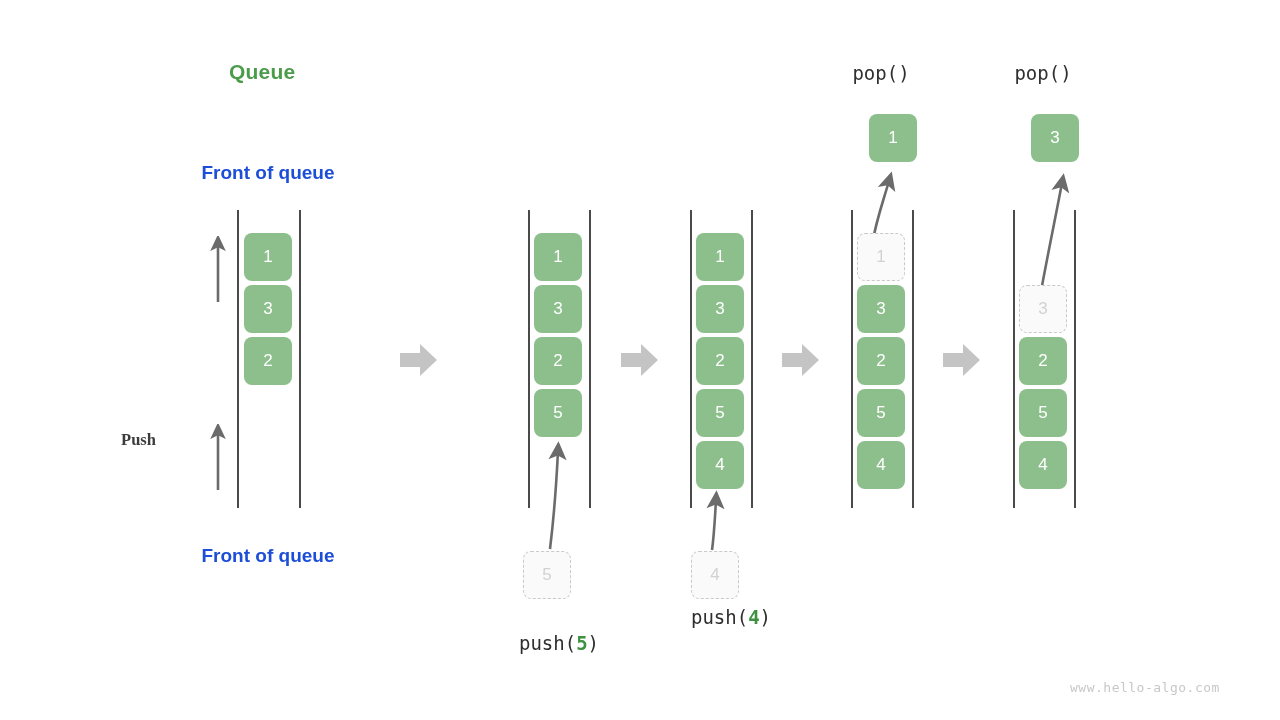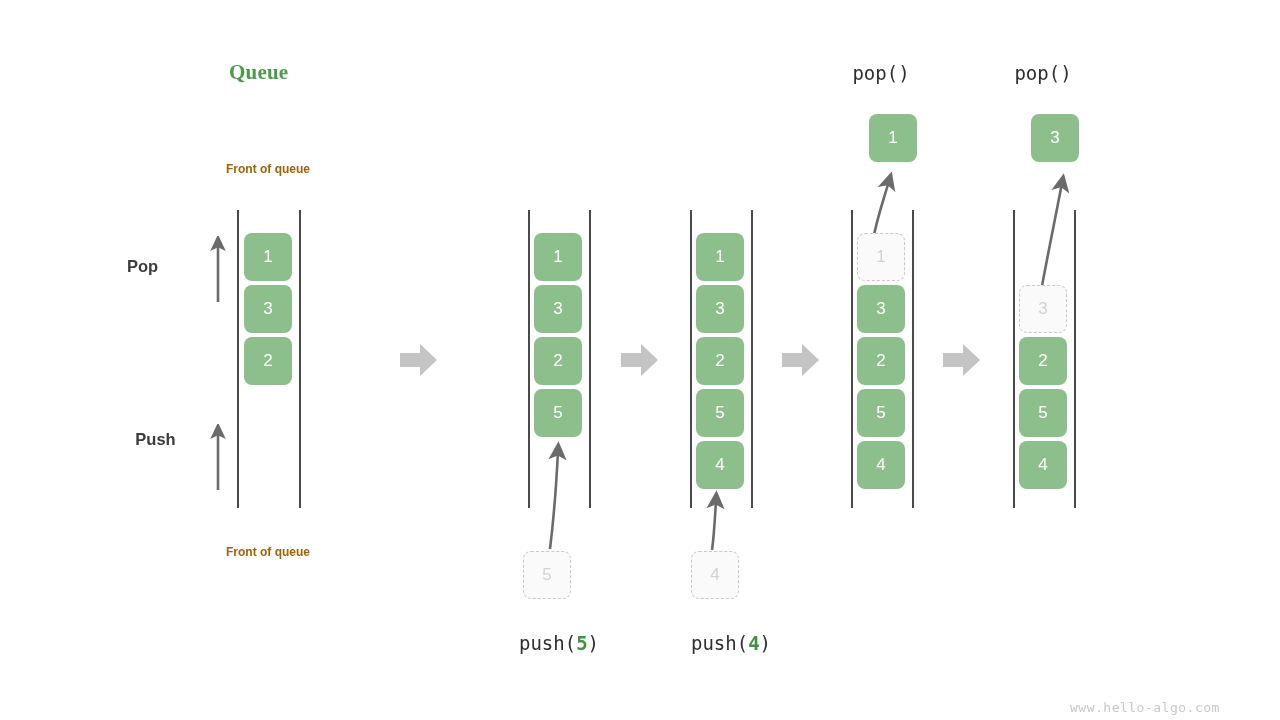--- a/index.html
+++ b/index.html
@@ -19,23 +19,23 @@
 
   
   .queue-title {
     font-size: 21px;
     font-weight: bold;
     color: #4a9b4a;
     letter-spacing: 0.2px;
     white-space: nowrap;
   }
   .bold-label {
-    font-size: 12px;
+    font-size: 19px;
     font-weight: bold;
-    color: #a16207;
+    color: #1d4ed8;
     white-space: nowrap;
     text-align: center;
   }
   .side-label {
     font-size: 16.5px;
     color: #3c3c3c;
     white-space: nowrap;
     text-align: center;
     line-height: 1.45;
   }
@@ -89,31 +89,30 @@
   }
 
   
   .chev { width: 38px; height: 34px; }
 </style>
 </head>
 <body>
 
 <div id="canvas">
 
-  <div class="abs queue-title" style="left:229px; top:60px;font-family:Liberation Serif, serif;">Queue</div>
+  <div class="abs queue-title" style="left:229px; top:60px;">Queue</div>
 
   <div class="abs bold-label" style="left:188px; top:162px; width:160px;">Front of queue</div>
 
   <div class="abs bold-label" style="left:192px; top:545px; width:152px;">Front of queue</div>
 
   <div class="abs side-label" style="left:60px; top:255px; width:165px;">
-    <span class="l1">Pop</span>
-  </div>
-
-  <div class="abs side-label" style="left:73px; top:428px; width:165px;">
+  </div>
+
+  <div class="abs side-label" style="left:56px; top:428px; width:165px;font-family:Liberation Serif, serif;">
     <span class="l1">Push</span>
   </div>
 
   <svg class="abs" style="left:204px; top:236px;" width="28" height="68" viewBox="0 0 28 68">
     <defs>
       <marker id="ah-dir" markerWidth="7" markerHeight="7" refX="3.1" refY="3.4" orient="auto">
         <path d="M0,0.4 L6.4,3.4 L0,6.4 L1.5,3.4 Z" fill="#6b6b6b"></path>
       </marker>
     </defs>
     <line x1="14" y1="66" x2="14" y2="7" stroke="#6b6b6b" stroke-width="2.6" marker-end="url(#ah-dir)"></line>
@@ -169,21 +168,21 @@
   <div class="abs cell" style="left:696px; top:337px;">2</div>
   <div class="abs cell" style="left:696px; top:389px;">5</div>
   <div class="abs cell" style="left:696px; top:441px;">4</div>
 
   <div class="abs cell ghost" style="left:691px; top:551px;">4</div>
 
   <svg class="abs" style="left:688px; top:478px;" width="60" height="78" viewBox="0 0 60 78">
     <path d="M24,72 C26,58 27,40 28,22" fill="none" stroke="#6b6b6b" stroke-width="2.6" marker-end="url(#ah-up)"></path>
   </svg>
 
-  <div class="abs mono-label" style="left:661px; top:632px; width:140px;">
+  <div class="abs mono-label" style="left:661px; top:606px; width:140px;">
     <span>push(</span><span class="num">4</span><span>)</span>
   </div>
 
   <svg class="abs chev" style="left:782px; top:343px;" viewBox="0 0 38 34">
     <path d="M0,10 L20,10 L20,1 L37,17 L20,33 L20,24 L0,24 Z" fill="#c4c4c4"></path>
   </svg>
 
   <div class="abs mono-label" style="left:821px; top:62px; width:120px;">pop()</div>
 
   <div class="abs cell" style="left:869px; top:114px;">1</div>
@@ -214,15 +213,15 @@
   </svg>
 
   <div class="abs rail" style="left:1013px; top:210px; height:298px;"></div>
   <div class="abs rail" style="left:1074px; top:210px; height:298px;"></div>
 
   <div class="abs cell ghost" style="left:1019px; top:285px;">3</div>
   <div class="abs cell" style="left:1019px; top:337px;">2</div>
   <div class="abs cell" style="left:1019px; top:389px;">5</div>
   <div class="abs cell" style="left:1019px; top:441px;">4</div>
 
-  <div class="abs watermark" style="left:1070px; top:680px;margin-top:20px;">www.hello-algo.com</div>
+  <div class="abs watermark" style="left:1070px; top:680px;">www.hello-algo.com</div>
 
 </div>
 
 </body></html>

